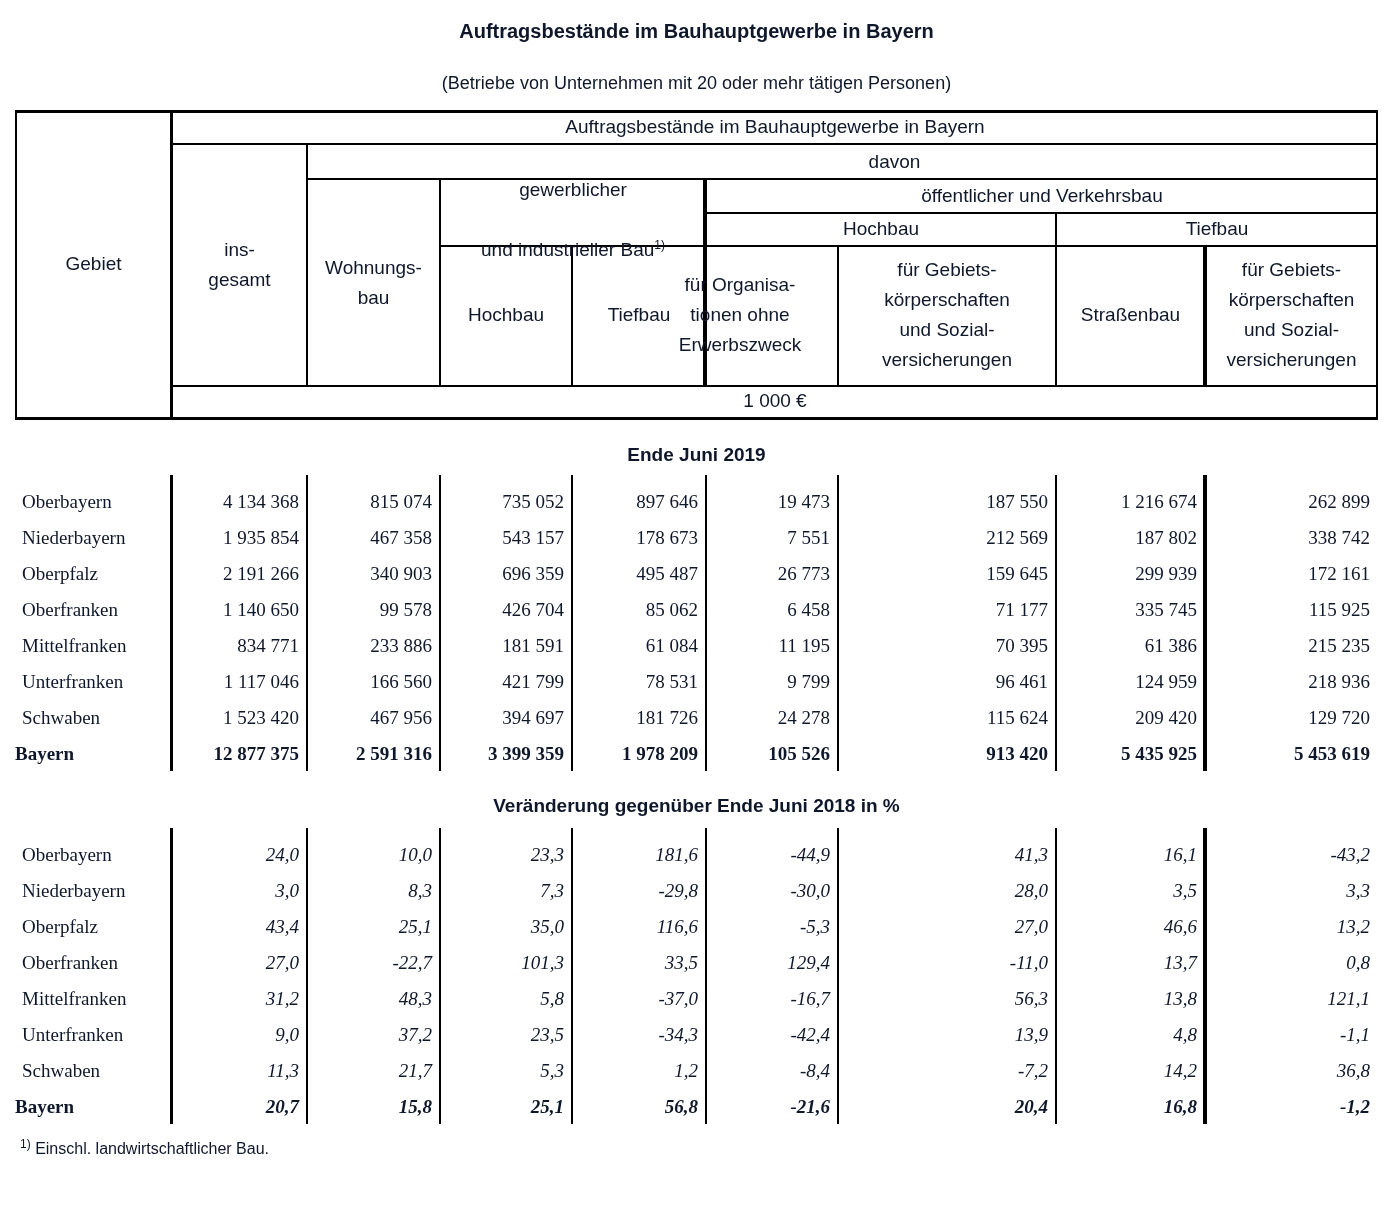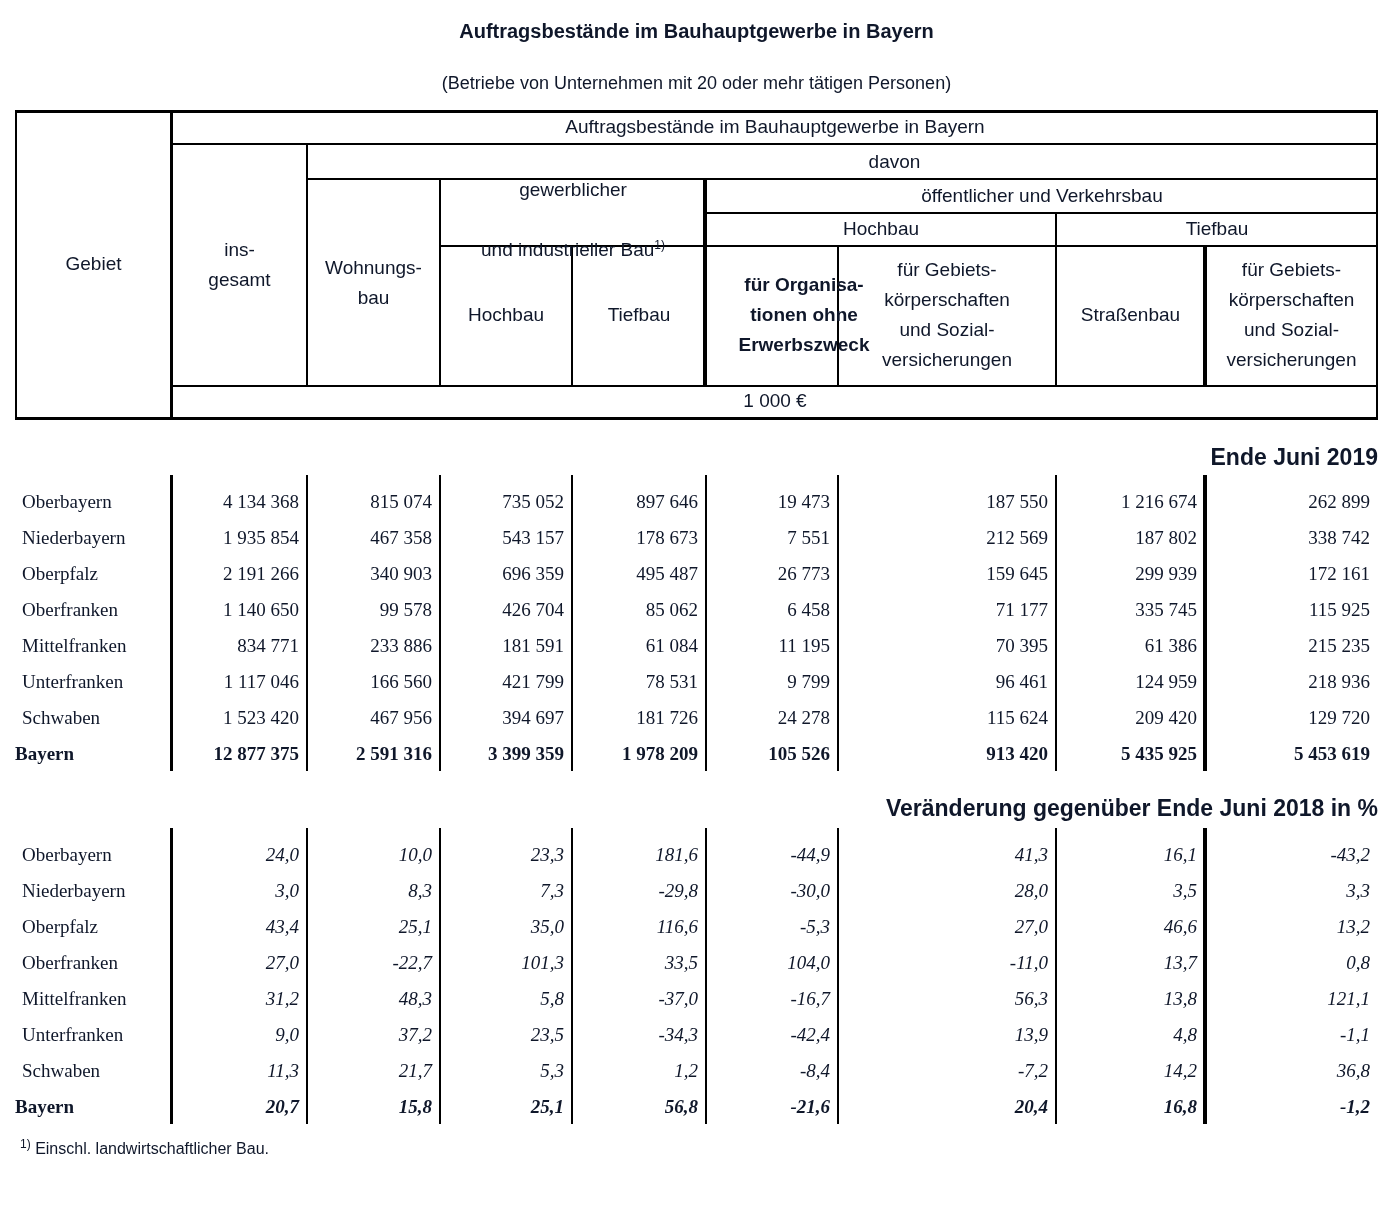--- a/index.html
+++ b/index.html
@@ -40,30 +40,30 @@
   .c-rowA{left:172px;top:110px;width:1206px;height:33px;}
   .c-insg{left:172px;top:145px;width:135px;height:240px;}
   .c-davon{left:307px;top:145px;width:1175px;height:33px;}
   .c-wohn{left:307px;top:180px;width:133px;height:205px;}
   .c-gew{left:440px;top:180px;width:266px;height:80px;}
   .c-oeff{left:706px;top:180px;width:672px;height:32px;}
   .c-oeffhoch{left:706px;top:212px;width:350px;height:33px;}
   .c-oefftief{left:1056px;top:212px;width:322px;height:33px;}
   .c-gewhoch{left:440px;top:245px;width:132px;height:140px;}
   .c-gewtief{left:572px;top:245px;width:134px;height:140px;}
-  .c-org{left:738px;top:245px;width:132px;height:140px;font-weight:bold;}
+  .c-org{left:674px;top:245px;width:132px;height:140px;}
   .c-gebkh{left:838px;top:245px;width:218px;height:140px;}
   .c-strasse{left:1056px;top:245px;width:149px;height:140px;}
   .c-gebkt{left:1205px;top:245px;width:173px;height:140px;}
   .c-unit{left:172px;top:385px;width:1206px;height:32px;}
   sup{font-size:12px;line-height:0;}
 
   
-  .sec-head{position:absolute;left:15px;width:1363px;text-align:right;
-            font-size:23px;font-weight:bold;}
+  .sec-head{position:absolute;left:15px;width:1363px;text-align:center;
+            font-size:19px;font-weight:bold;}
   .sec1h{top:444px;}
   .sec2h{top:795px;}
 
   
   .rows{position:absolute;left:15px;width:1363px;padding-top:9px;}
   .rows1{top:475px;}
   .rows2{top:828px;}
   .drow{display:grid;grid-template-columns:157px 135px 133px 132px 134px 132px 218px 149px 173px;
         height:36px;align-items:center;font-size:19px;font-family:Liberation Serif, serif;}
   .cell{white-space:nowrap;}
@@ -296,21 +296,21 @@
         <div class="cell num it">27,0</div>
         <div class="cell num it">46,6</div>
         <div class="cell num it">13,2</div>
       </div>
       <div class="drow">
         <div class="cell label">Oberfranken</div>
         <div class="cell num it">27,0</div>
         <div class="cell num it">-22,7</div>
         <div class="cell num it">101,3</div>
         <div class="cell num it">33,5</div>
-        <div class="cell num it">104,0</div>
+        <div class="cell num it">129,4</div>
         <div class="cell num it">-11,0</div>
         <div class="cell num it">13,7</div>
         <div class="cell num it">0,8</div>
       </div>
       <div class="drow">
         <div class="cell label">Mittelfranken</div>
         <div class="cell num it">31,2</div>
         <div class="cell num it">48,3</div>
         <div class="cell num it">5,8</div>
         <div class="cell num it">-37,0</div>

